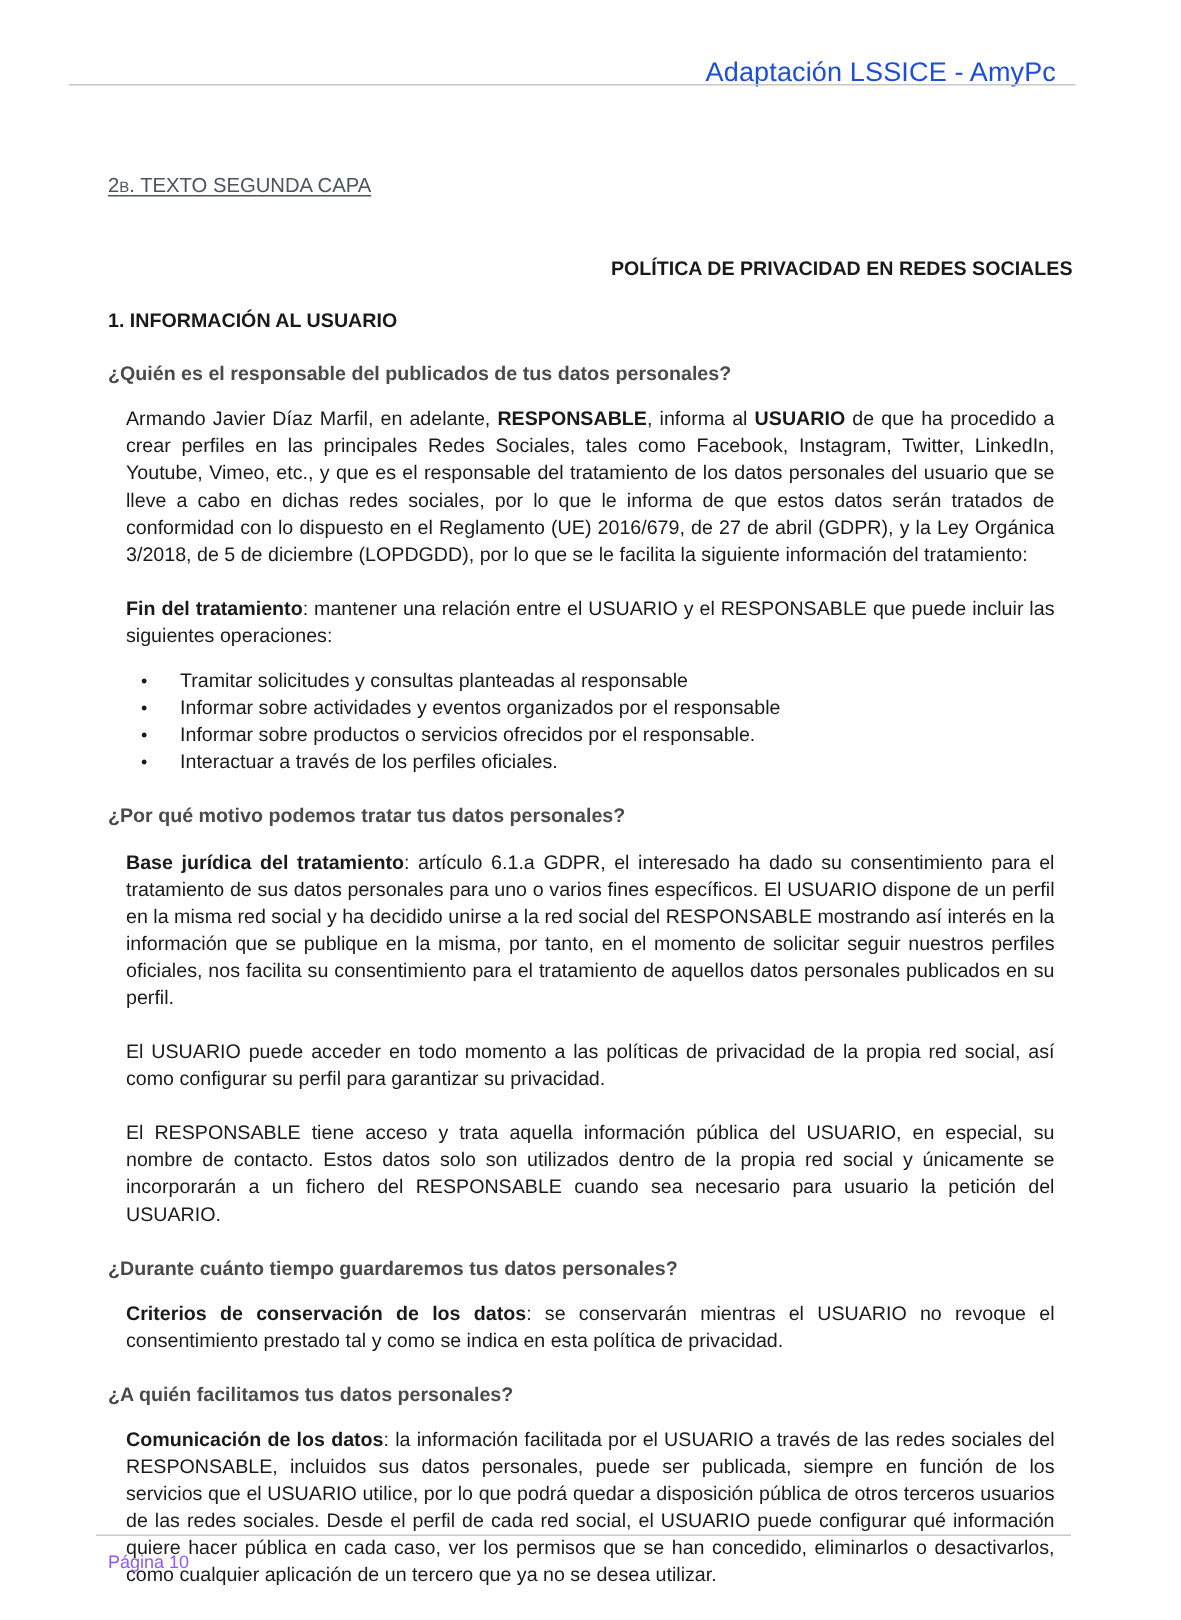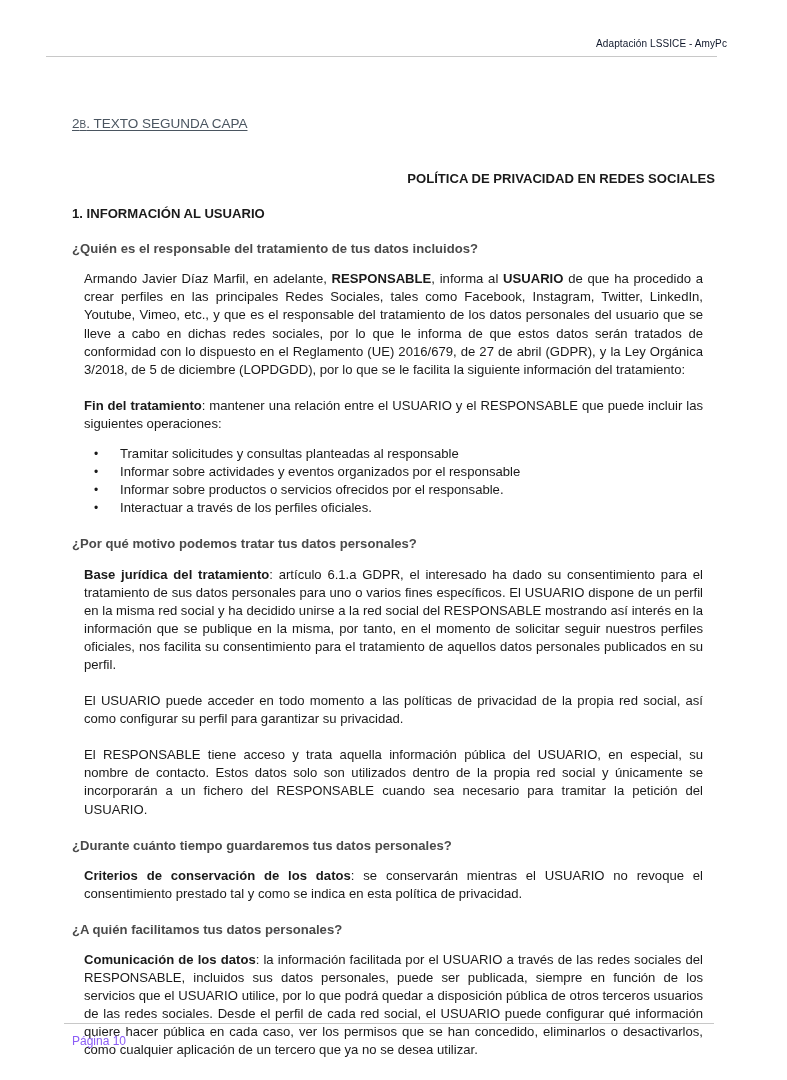--- a/index.html
+++ b/index.html
@@ -1,18 +1,18 @@
 <!DOCTYPE html>
 <html><head>
   <meta charset="utf-8">
   <style>
     html, body { margin: 0; padding: 0; background: #ffffff; }
     body { width: 787px; height: 1080px; position: relative; overflow: hidden;
            font-family: "Liberation Sans", sans-serif; color: #1a1a1a; }
-    .header-text { position: absolute; right: 60px; top: 38px; font-size: 10px; color: #0f172a; letter-spacing: 0.1px; }
+    .header-text { position: absolute; right: 83px; top: 38px; font-size: 18px; color: #1d4ed8; letter-spacing: 0.1px; }
     .header-rule { position: absolute; left: 46px; right: 70px; top: 56px; height: 1px; background: #c8c8c8; }
     .section-label { position: absolute; left: 72px; top: 116px; font-size: 13.5px; color: #4a5560; text-decoration: underline; text-underline-offset: 2px; }
     .section-label .sc { font-size: 10px; }
     .content { position: absolute; left: 72px; width: 643px; top: 170px; font-size: 13.1px; line-height: 18.1px; }
     .doc-title { text-align: right; font-weight: bold; font-size: 13.1px; margin: 0 0 17px 0; }
     .h1 { font-weight: bold; margin: 0 0 17px 0; font-size: 13.1px; }
     .q { font-weight: bold; color: #4a4a4a; margin: 0; }
     p { margin: 12px; text-align: justify; }
     .block { margin-bottom: 18px; }
     ul { margin: 0; padding-left: 48px; list-style: none; }
@@ -27,21 +27,21 @@
 <div class="header-text">Adaptación LSSICE - AmyPc</div>
 <div class="header-rule"></div>
 
 <div class="section-label"><span>2</span><span class="sc">B</span><span>. TEXTO SEGUNDA CAPA</span></div>
 
 <div class="content">
   <div class="doc-title">POLÍTICA DE PRIVACIDAD EN REDES SOCIALES</div>
   <div class="h1">1. INFORMACIÓN AL USUARIO</div>
 
   <div class="block">
-    <p class="q">¿Quién es el responsable del tratamiento de tus datos incluidos?</p>
+    <p class="q">¿Quién es el responsable del publicados de tus datos personales?</p>
     <p><span>Armando Javier Díaz Marfil, en adelante, </span><b>RESPONSABLE</b><span>, informa al </span><b>USUARIO</b><span> de que ha procedido a crear perfiles en las principales Redes Sociales, tales como Facebook, Instagram, Twitter, LinkedIn, Youtube, Vimeo, etc., y que es el responsable del tratamiento de los datos personales del usuario que se lleve a cabo en dichas redes sociales, por lo que le informa de que estos datos serán tratados de conformidad con lo dispuesto en el Reglamento (UE) 2016/679, de 27 de abril (GDPR), y la Ley Orgánica 3/2018, de 5 de diciembre (LOPDGDD), por lo que se le facilita la siguiente información del tratamiento:</span></p>
   </div>
 
   <div class="block">
     <p><b>Fin del tratamiento</b><span>: mantener una relación entre el USUARIO y el RESPONSABLE que puede incluir las siguientes operaciones:</span></p>
     <ul>
       <li><span class="bullet">•</span><span>Tramitar solicitudes y consultas planteadas al responsable</span></li>
       <li><span class="bullet">•</span><span>Informar sobre actividades y eventos organizados por el responsable</span></li>
       <li><span class="bullet">•</span><span>Informar sobre productos o servicios ofrecidos por el responsable.</span></li>
       <li><span class="bullet">•</span><span>Interactuar a través de los perfiles oficiales.</span></li>
@@ -49,21 +49,21 @@
   </div>
 
   <div class="block">
     <p class="q">¿Por qué motivo podemos tratar tus datos personales?</p>
     <p><b>Base jurídica del tratamiento</b><span>: artículo 6.1.a GDPR, el interesado ha dado su consentimiento para el tratamiento de sus datos personales para uno o varios fines específicos. El USUARIO dispone de un perfil en la misma red social y ha decidido unirse a la red social del RESPONSABLE mostrando así interés en la información que se publique en la misma, por tanto, en el momento de solicitar seguir nuestros perfiles oficiales, nos facilita su consentimiento para el tratamiento de aquellos datos personales publicados en su perfil.</span></p>
   </div>
   <div class="block">
     <p>El USUARIO puede acceder en todo momento a las políticas de privacidad de la propia red social, así como configurar su perfil para garantizar su privacidad.</p>
   </div>
   <div class="block">
-    <p>El RESPONSABLE tiene acceso y trata aquella información pública del USUARIO, en especial, su nombre de contacto. Estos datos solo son utilizados dentro de la propia red social y únicamente se incorporarán a un fichero del RESPONSABLE cuando sea necesario para tramitar la petición del USUARIO.</p>
+    <p>El RESPONSABLE tiene acceso y trata aquella información pública del USUARIO, en especial, su nombre de contacto. Estos datos solo son utilizados dentro de la propia red social y únicamente se incorporarán a un fichero del RESPONSABLE cuando sea necesario para usuario la petición del USUARIO.</p>
   </div>
 
   <div class="block">
     <p class="q">¿Durante cuánto tiempo guardaremos tus datos personales?</p>
     <p><b>Criterios de conservación de los datos</b><span>: se conservarán mientras el USUARIO no revoque el consentimiento prestado tal y como se indica en esta política de privacidad.</span></p>
   </div>
 
   <div class="block">
     <p class="q">¿A quién facilitamos tus datos personales?</p>
     <p><b>Comunicación de los datos</b><span>: la información facilitada por el USUARIO a través de las redes sociales del RESPONSABLE, incluidos sus datos personales, puede ser publicada, siempre en función de los servicios que el USUARIO utilice, por lo que podrá quedar a disposición pública de otros terceros usuarios de las redes sociales. Desde el perfil de cada red social, el USUARIO puede configurar qué información quiere hacer pública en cada caso, ver los permisos que se han concedido, eliminarlos o desactivarlos, como cualquier aplicación de un tercero que ya no se desea utilizar.</span></p>

